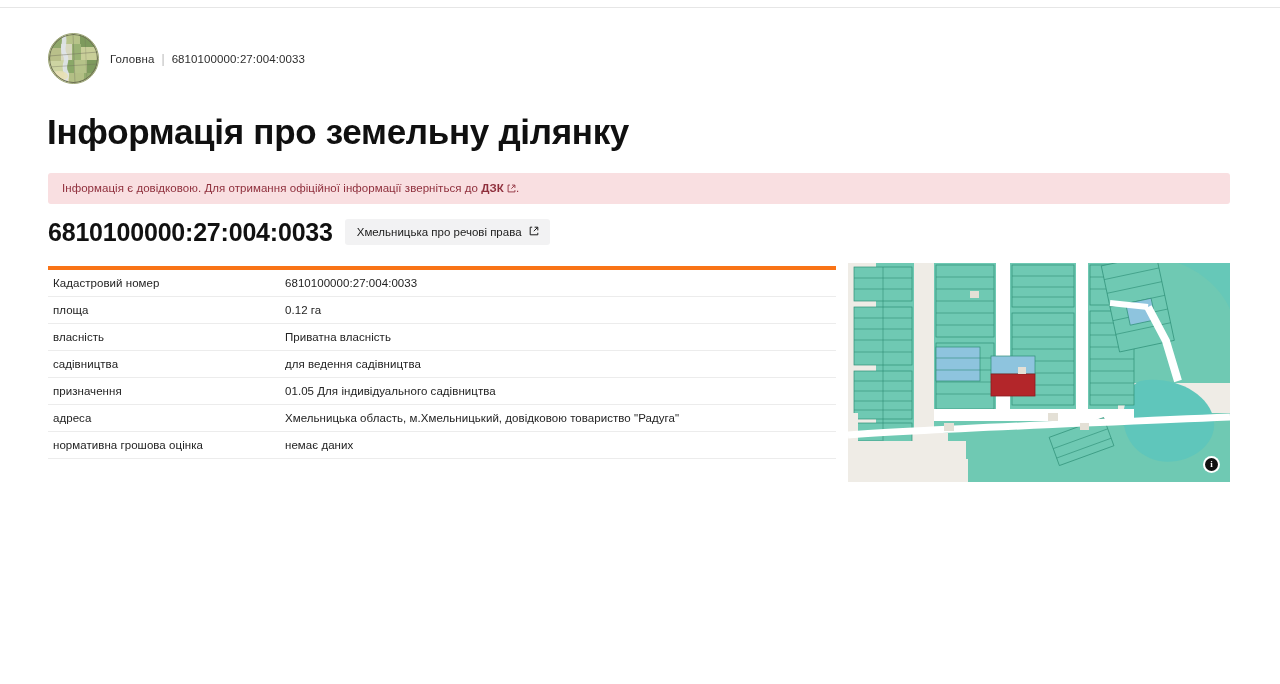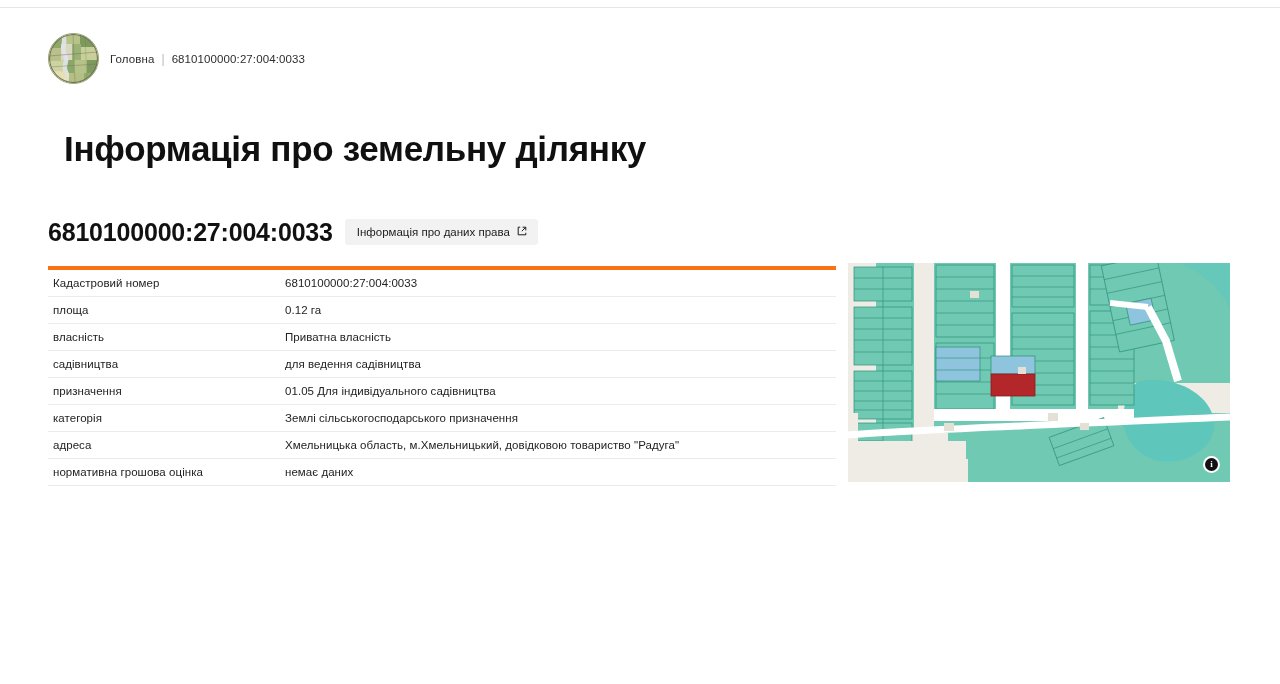--- a/index.html
+++ b/index.html
@@ -41,21 +41,21 @@
   }
   .crumbs .sep {
     color: #b9b9b9; margin: 0 7px; font-size: 12px;
   }
   .crumb-link { color: #2d2d2d; text-decoration: none; }
   .crumb-current { color: #2d2d2d; }
 
   
   .page-title {
     position: absolute; left: 47px; top: 112px;
-    margin: 17px;
+    margin: 0;
     font-size: 35px; font-weight: 700; color: #101010;
     letter-spacing: -0.3px;
   }
 
   
   .alert {
     position: absolute; left: 48px; top: 173px;
     width: 1182px; height: 31px;
     background: #f9dfe1;
     border-radius: 3px;
@@ -176,25 +176,34 @@
     </div>
     <div class="crumbs">
       <a class="crumb-link" href="#">Головна</a>
       <span class="sep">|</span>
       <span class="crumb-current">6810100000:27:004:0033</span>
     </div>
   </div>
 
   <h1 class="page-title">Інформація про земельну ділянку</h1>
 
+  <div class="alert">
+    <div class="alert-text">
+      <span>Інформація є довідковою. Для отримання офіційної інформації зверніться до </span><a class="alert-link" href="#">ДЗК</a><span class="ext-icon"><svg width="9" height="9" viewBox="0 0 10 10" aria-hidden="true">
+          <path d="M3.2 1.2H1.2v7.6h7.6V6.8" stroke="#8f2f3c" stroke-width="1" fill="none"></path>
+          <path d="M5.6 1.2h3.2v3.2" stroke="#8f2f3c" stroke-width="1" fill="none"></path>
+          <path d="M8.6 1.4L4.8 5.2" stroke="#8f2f3c" stroke-width="1" fill="none"></path>
+        </svg></span><span>.</span>
+    </div>
+  </div>
 
   <div class="cad-row">
     <div class="cad-number">6810100000:27:004:0033</div>
     <button class="rights-btn">
-      <span>Інформація про даних права</span>
+      <span>Хмельницька про речові права</span>
       <span><svg width="10" height="10" viewBox="0 0 10 10" aria-hidden="true">
         <path d="M3.2 1.2H1.2v7.6h7.6V6.8" stroke="#1b1b1b" stroke-width="1" fill="none"></path>
         <path d="M5.6 1.2h3.2v3.2" stroke="#1b1b1b" stroke-width="1" fill="none"></path>
         <path d="M8.6 1.4L4.8 5.2" stroke="#1b1b1b" stroke-width="1" fill="none"></path>
       </svg></span>
     </button>
   </div>
 
   <table class="info-table">
     <tbody>
@@ -210,24 +219,20 @@
         <td class="k">власність</td>
         <td class="v">Приватна власність</td>
       </tr>
       <tr>
         <td class="k">садівництва</td>
         <td class="v">для ведення садівництва</td>
       </tr>
       <tr>
         <td class="k">призначення</td>
         <td class="v">01.05 Для індивідуального садівництва</td>
-      </tr>
-      <tr>
-        <td class="k">категорія</td>
-        <td class="v">Землі сільськогосподарського призначення</td>
       </tr>
       <tr>
         <td class="k">адреса</td>
         <td class="v">Хмельницька область, м.Хмельницький, довідковою товариство "Радуга"</td>
       </tr>
       <tr>
         <td class="k">нормативна грошова оцінка</td>
         <td class="v">немає даних</td>
       </tr>
     </tbody>

